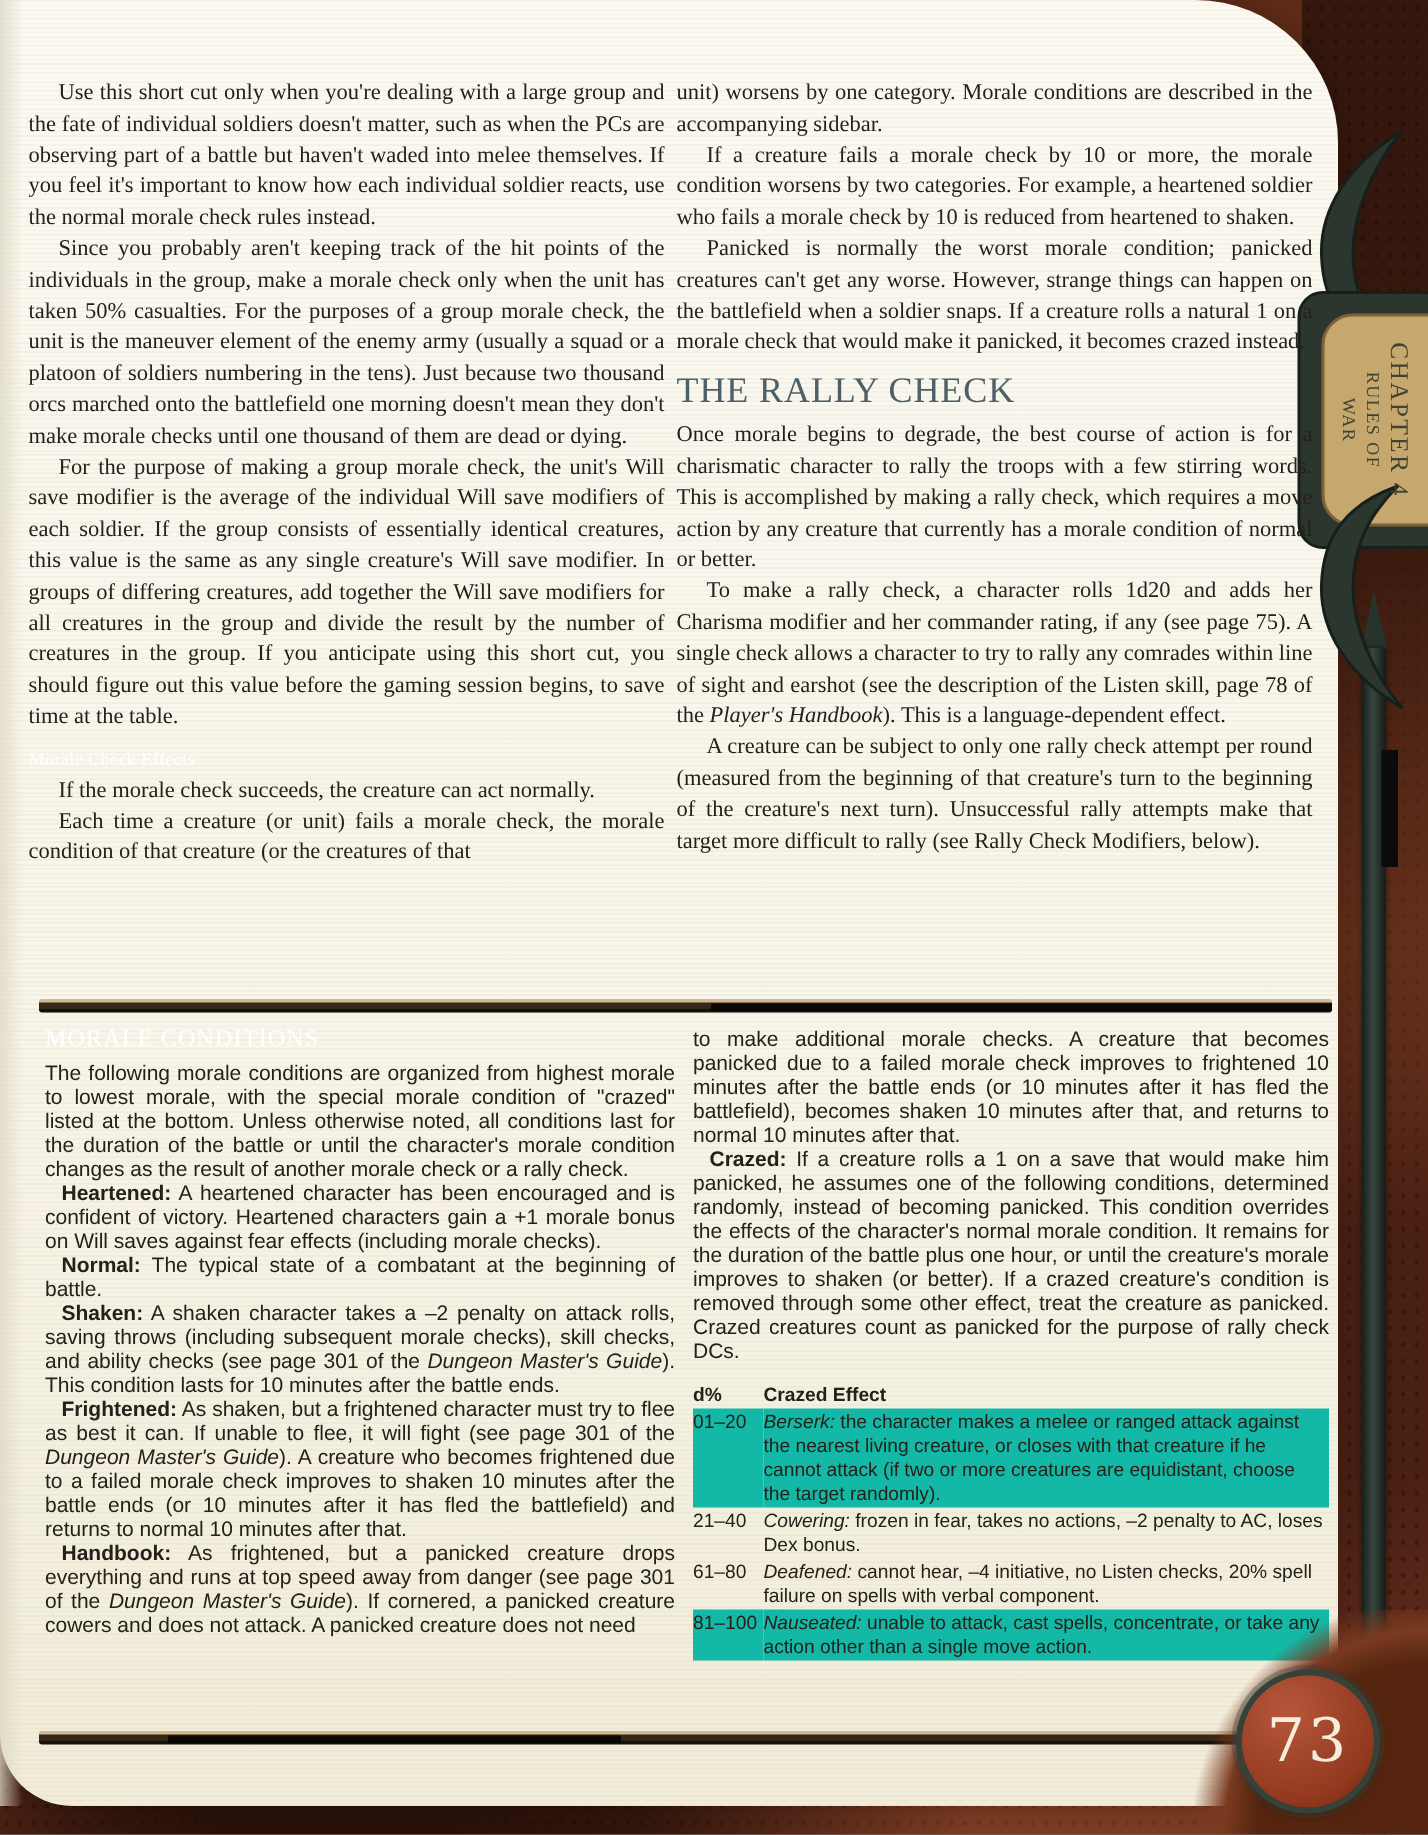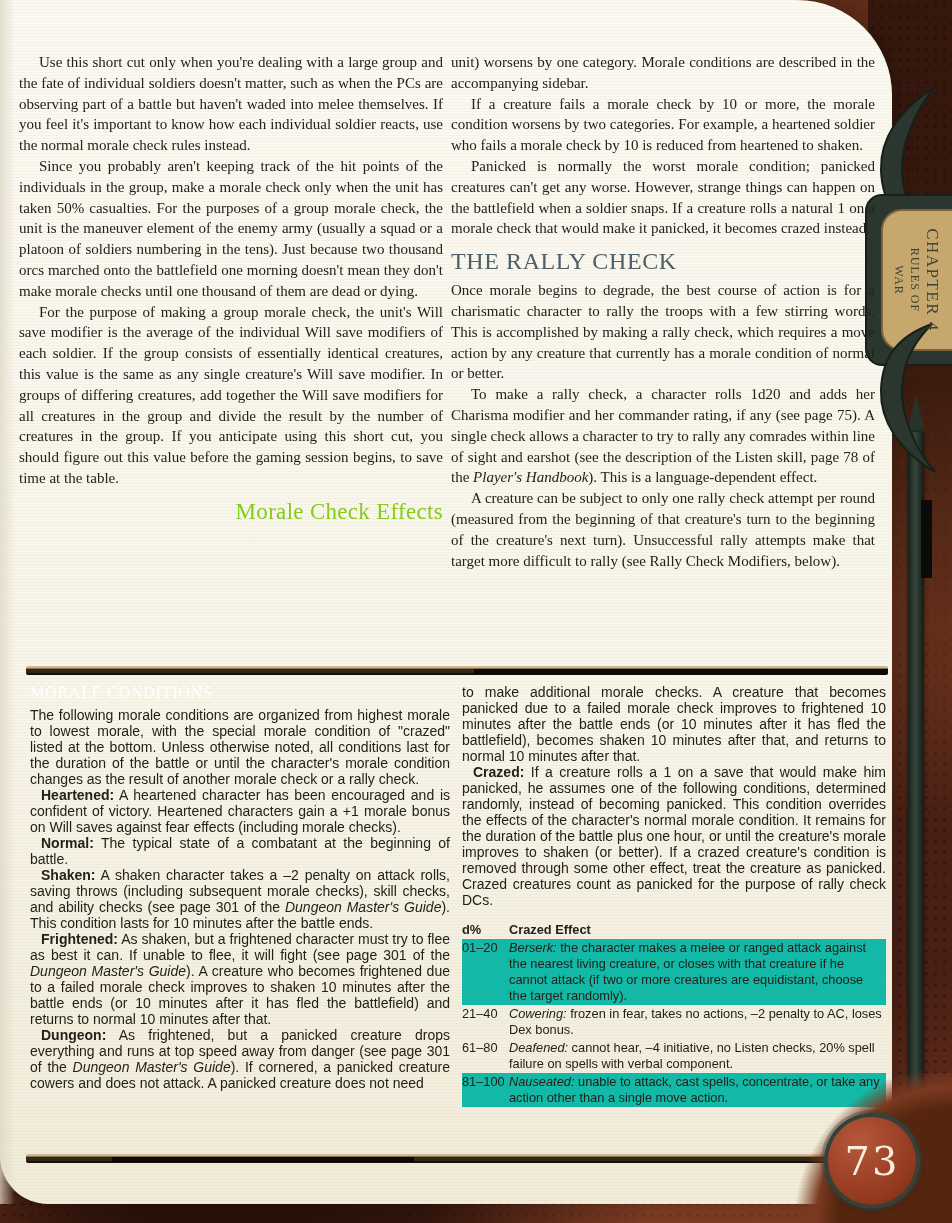--- a/index.html
+++ b/index.html
@@ -53,21 +53,21 @@
   }
   .tab-line1 { font-size:17px; letter-spacing:1.5px; line-height:1.25; }
   .tab-line2, .tab-line3 { font-size:12px; letter-spacing:1px; line-height:1.3; }
   
   .article { position:absolute; left:19px; top:52px; width:856px; height:614px; }
   .col { position:absolute; top:0; width:424px; }
   .col-left { left:0; } .col-right { left:432px; }
   .para { margin:0; text-align:justify; font-size:15px; line-height:20.8px; color:#25211a; }
   .para.indent { text-indent:20px; }
   .para i { font-style:italic; }
-  .subhead { margin:10px 0 3px 0; font-size:23px; font-weight:normal; color:#84cc16; letter-spacing:.3px;text-align:right; }
+  .subhead { margin:10px 0 3px 0; font-size:12px; font-weight:normal; color:#ffffff; letter-spacing:.3px; }
   .mainhead { margin:9px 0 5px 0; font-size:24px; font-weight:normal; color:#4d6069; letter-spacing:.6px; }
   
   .hbar { position:absolute; left:26px; width:862px; height:9px; border-radius:2px;
     background:linear-gradient(180deg,#ccb996 0 2px,#8a6f4e 2px 3px,#332718 3px 7px,#13100a 7px 9px); }
   .hbar::after { content:""; position:absolute; left:52%; right:0; top:3px; bottom:1px; background:#060606; opacity:.85; }
   .hbar-top { top:666px; }
   .hbar-bottom { top:1154px; }
   .hbar-bottom::after { left:10%; right:55%; }
   
   .sidebar { position:absolute; left:30px; top:684px; width:856px; height:466px;
@@ -124,20 +124,25 @@
 
   <div class="article">
     <div class="col col-left">
       <div>
 
       <p class="para indent"><span>Use this short cut only when you're dealing with a large group and the fate of individual soldiers doesn't matter, such as when the PCs are observing part of a battle but haven't waded into melee themselves. If you feel it's important to know how each individual soldier reacts, use the normal morale check rules instead.</span></p>
           <p class="para indent"><span>Since you probably aren't keeping track of the hit points of the individuals in the group, make a morale check only when the unit has taken 50% casualties. For the purposes of a group morale check, the unit is the maneuver element of the enemy army (usually a squad or a platoon of soldiers numbering in the tens). Just because two thousand orcs marched onto the battlefield one morning doesn't mean they don't make morale checks until one thousand of them are dead or dying.</span></p>
           <p class="para indent"><span>For the purpose of making a group morale check, the unit's Will save modifier is the average of the individual Will save modifiers of each soldier. If the group consists of essentially identical creatures, this value is the same as any single creature's Will save modifier. In groups of differing creatures, add together the Will save modifiers for all creatures in the group and divide the result by the number of creatures in the group. If you anticipate using this short cut, you should figure out this value before the gaming session begins, to save time at the table.</span></p>
         </div>
       <h3 class="subhead">Morale Check Effects</h3>
+      <div>
+
+      <p class="para indent"><span>If the morale check succeeds, the creature can act normally.</span></p>
+          <p class="para indent"><span>Each time a creature (or unit) fails a morale check, the morale condition of that creature (or the creatures of that</span></p>
+        </div>
     </div>
     <div class="col col-right">
       <div>
 
       <p class="para"><span>unit) worsens by one category. Morale conditions are described in the accompanying sidebar.</span></p>
           <p class="para indent"><span>If a creature fails a morale check by 10 or more, the morale condition worsens by two categories. For example, a heartened soldier who fails a morale check by 10 is reduced from heartened to shaken.</span></p>
           <p class="para indent"><span>Panicked is normally the worst morale condition; panicked creatures can't get any worse. However, strange things can happen on the battlefield when a soldier snaps. If a creature rolls a natural 1 on a morale check that would make it panicked, it becomes crazed instead.</span></p>
         </div>
       <h2 class="mainhead">THE RALLY CHECK</h2>
       <div>
@@ -154,21 +159,21 @@
   <div class="sidebar">
     <div class="scol scol-left">
       <h4>MORALE CONDITIONS</h4>
       <div>
 
       <p class="sp"><span>The following morale conditions are organized from highest morale to lowest morale, with the special morale condition of "crazed" listed at the bottom. Unless otherwise noted, all conditions last for the duration of the battle or until the character's morale condition changes as the result of another morale check or a rally check.</span></p>
           <p class="sp indent"><b>Heartened:</b><span> A heartened character has been encouraged and is confident of victory. Heartened characters gain a +1 morale bonus on Will saves against fear effects (including morale checks).</span></p>
           <p class="sp indent"><b>Normal:</b><span> The typical state of a combatant at the beginning of battle.</span></p>
           <p class="sp indent"><b>Shaken:</b><span> A shaken character takes a –2 penalty on attack rolls, saving throws (including subsequent morale checks), skill checks, and ability checks (see page 301 of the </span><i>Dungeon Master's Guide</i><span>). This condition lasts for 10 minutes after the battle ends.</span></p>
           <p class="sp indent"><b>Frightened:</b><span> As shaken, but a frightened character must try to flee as best it can. If unable to flee, it will fight (see page 301 of the </span><i>Dungeon Master's Guide</i><span>). A creature who becomes frightened due to a failed morale check improves to shaken 10 minutes after the battle ends (or 10 minutes after it has fled the battlefield) and returns to normal 10 minutes after that.</span></p>
-          <p class="sp indent"><b>Dungeon:</b><span> As frightened, but a panicked creature drops everything and runs at top speed away from danger (see page 301 of the </span><i>Dungeon Master's Guide</i><span>). If cornered, a panicked creature cowers and does not attack. A panicked creature does not need</span></p>
+          <p class="sp indent"><b>Handbook:</b><span> As frightened, but a panicked creature drops everything and runs at top speed away from danger (see page 301 of the </span><i>Dungeon Master's Guide</i><span>). If cornered, a panicked creature cowers and does not attack. A panicked creature does not need</span></p>
         </div>
     </div>
     <div class="scol scol-right">
       <div>
 
       <p class="sp"><span>to make additional morale checks. A creature that becomes panicked due to a failed morale check improves to frightened 10 minutes after the battle ends (or 10 minutes after it has fled the battlefield), becomes shaken 10 minutes after that, and returns to normal 10 minutes after that.</span></p>
           <p class="sp indent"><b>Crazed:</b><span> If a creature rolls a 1 on a save that would make him panicked, he assumes one of the following conditions, determined randomly, instead of becoming panicked. This condition overrides the effects of the character's normal morale condition. It remains for the duration of the battle plus one hour, or until the creature's morale improves to shaken (or better). If a crazed creature's condition is removed through some other effect, treat the creature as panicked. Crazed creatures count as panicked for the purpose of rally check DCs.</span></p>
         </div>
       <table class="fxtable">
         <thead>

